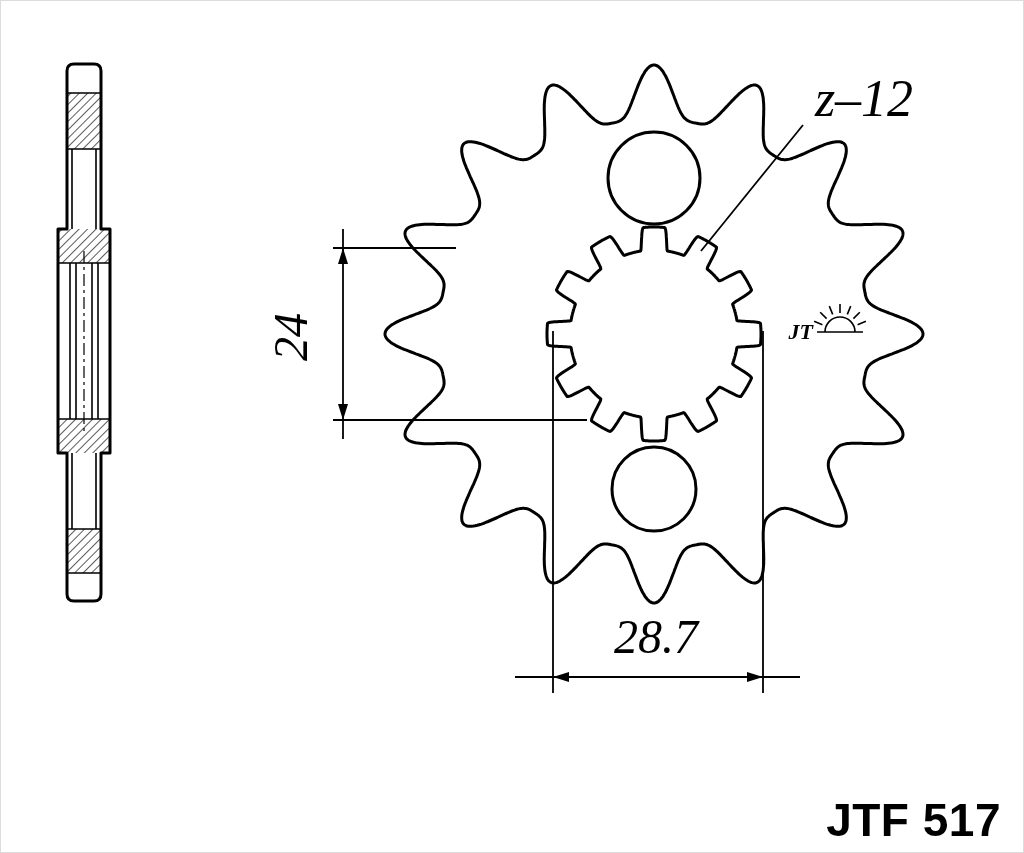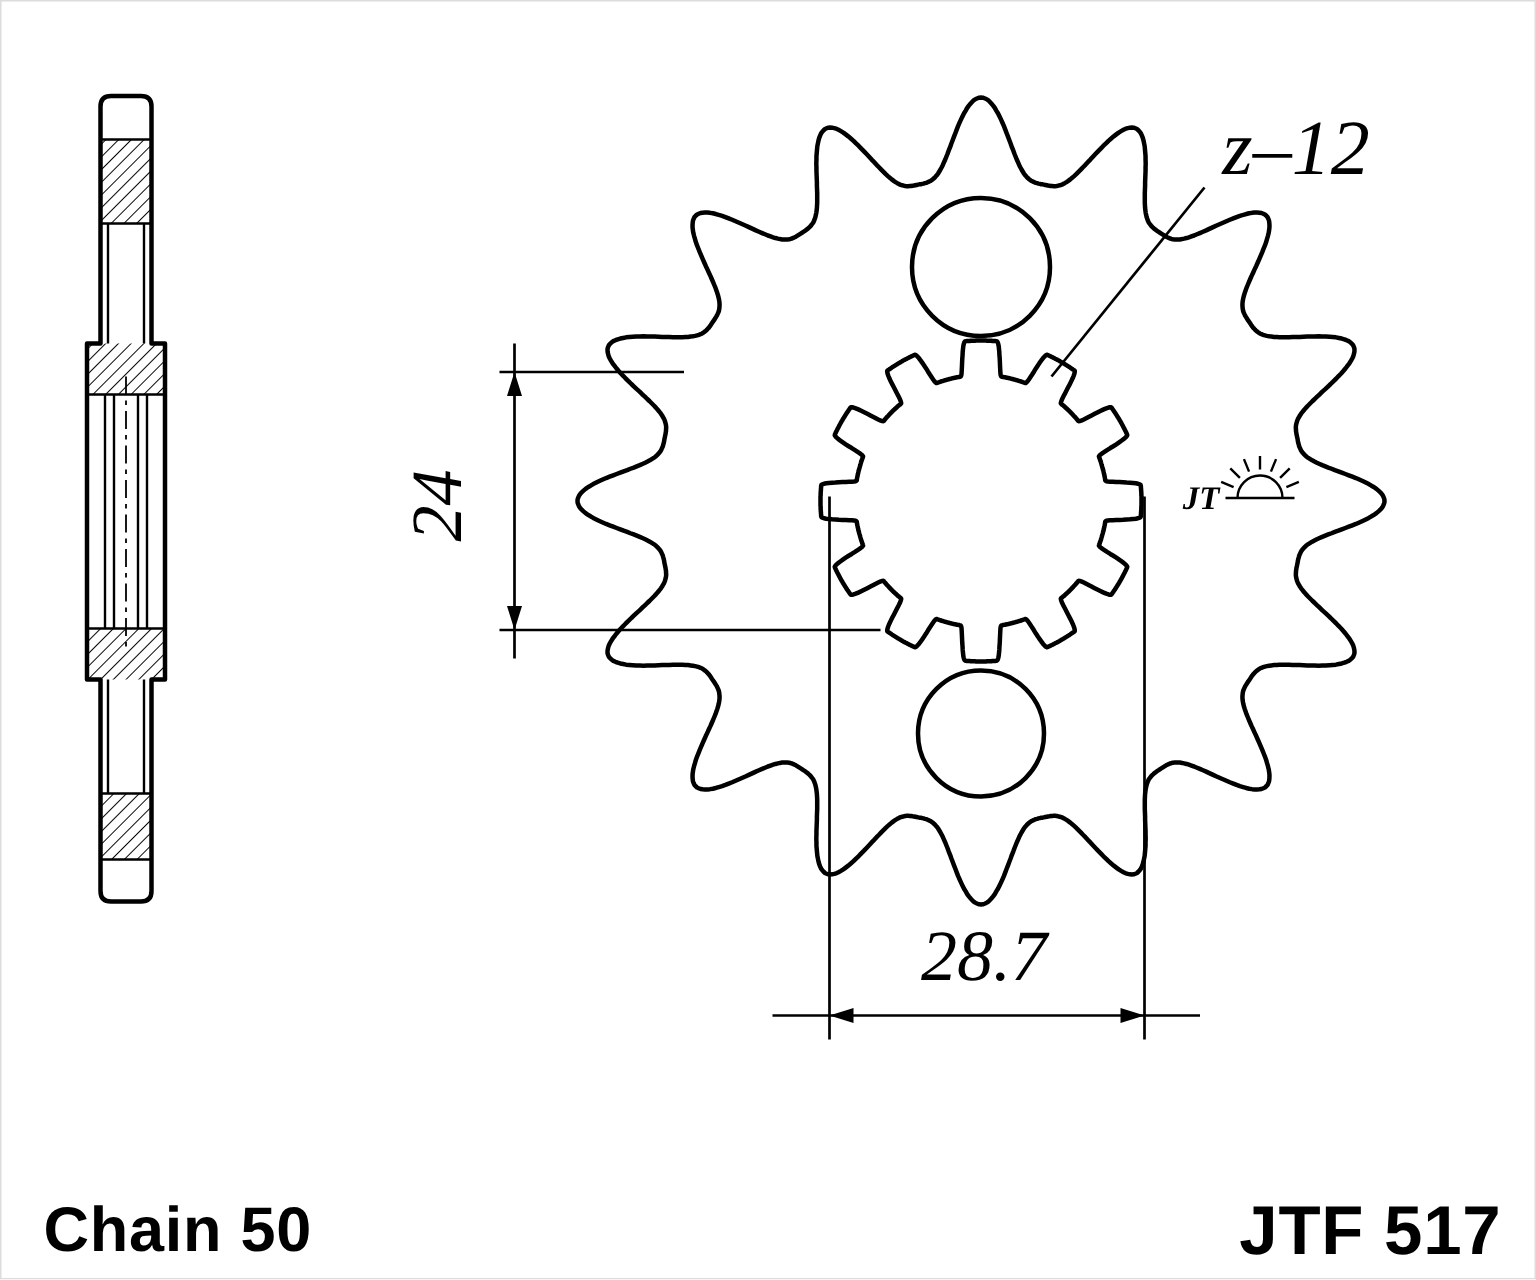--- a/index.html
+++ b/index.html
@@ -93,15 +93,14 @@
            M839 312 L839 303
            M852.4 317.6 L858.8 311.2
            M825.6 317.6 L819.2 311.2
            M846.3 313.4 L849.7 305.1
            M831.7 313.4 L828.3 305.1
            M821.4 323.7 L813.1 320.3
            M856.6 323.7 L864.9 320.3"></path>
     </g>
   </svg>
 
-  <div class="caption chain">Chain 50</div>
   <div class="caption part">JTF 517</div>
 </div>
 
 </body></html>

